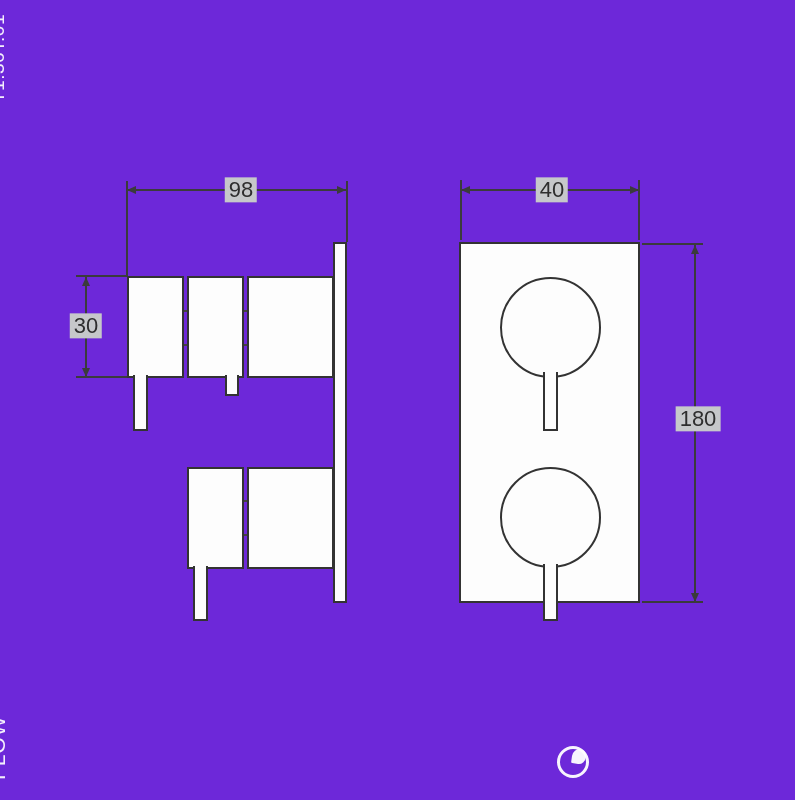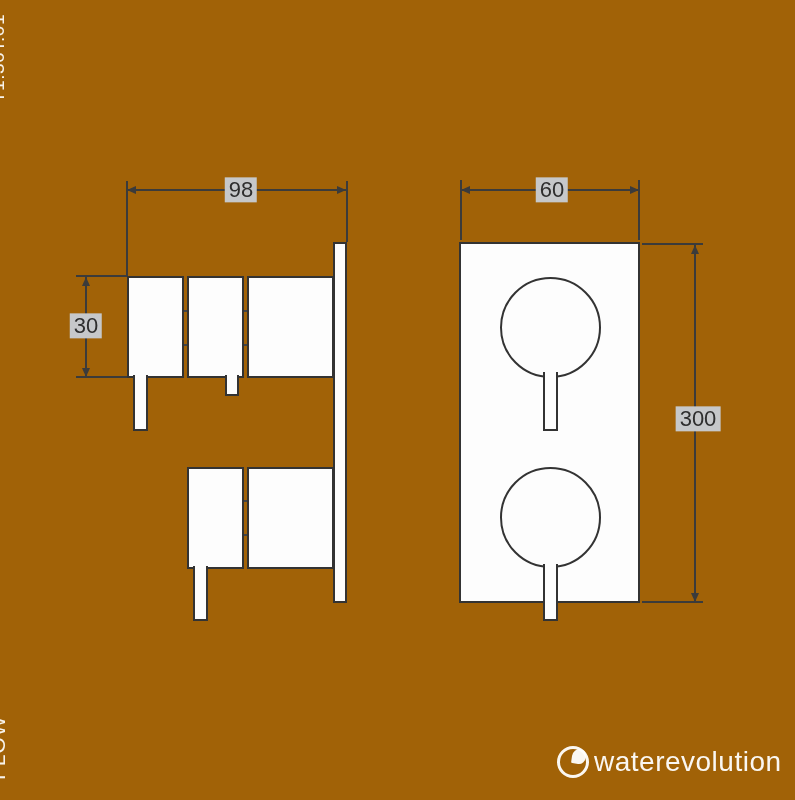--- a/index.html
+++ b/index.html
@@ -1,18 +1,18 @@
 <!DOCTYPE html>
 <html><head>
 <meta charset="utf-8">
 <style>
   html,body{margin:0;padding:0;}
   #canvas{
     position:relative;width:795px;height:800px;overflow:hidden;
-    background:#a16207;
+    background:#6d28d9;
     font-family:"Liberation Sans", sans-serif;
   }
   
   .vlabel{
     position:absolute;white-space:nowrap;line-height:22px;
     transform-origin:0 100%;transform:rotate(-90deg);
     color:rgba(255,255,255,0.92);letter-spacing:0.5px;z-index:6;
   }
   
   .s{position:absolute;background:#fdfdfd;border:2px solid #333;box-sizing:border-box;z-index:2;}
@@ -103,33 +103,32 @@
 
     <div class="s circle" style="left:500px;top:467px;width:101px;height:101px"></div>
     <div class="s lever" style="left:543px;top:564px;width:15px;height:57px"></div>
 
     <div>
       <div class="lv" style="left:460px;top:180px;height:60px"></div>
       <div class="lv" style="left:638px;top:180px;height:60px"></div>
       <div class="lh" style="left:461px;top:189px;width:178px"></div>
       <div class="ar ar-l" style="left:461px;top:186px"></div>
       <div class="ar ar-r" style="left:630px;top:186px"></div>
-      <div class="dl" style="left:552px;top:190px">60</div>
+      <div class="dl" style="left:552px;top:190px">40</div>
     </div>
 
     <div>
       <div class="lh" style="left:642px;top:243px;width:61px"></div>
       <div class="lh" style="left:642px;top:601px;width:61px"></div>
       <div class="lv" style="left:694px;top:244px;height:358px"></div>
       <div class="ar ar-u" style="left:691px;top:245px"></div>
       <div class="ar ar-d" style="left:691px;top:593px"></div>
-      <div class="dl" style="left:698px;top:419px">300</div>
+      <div class="dl" style="left:698px;top:419px">180</div>
     </div>
   </div>
 
   <div class="logo">
     <div class="logo-ring">
       <div class="logo-drop"></div>
     </div>
-    <div class="logo-text">waterevolution</div>
   </div>
 
 </div>
 
 </body></html>

